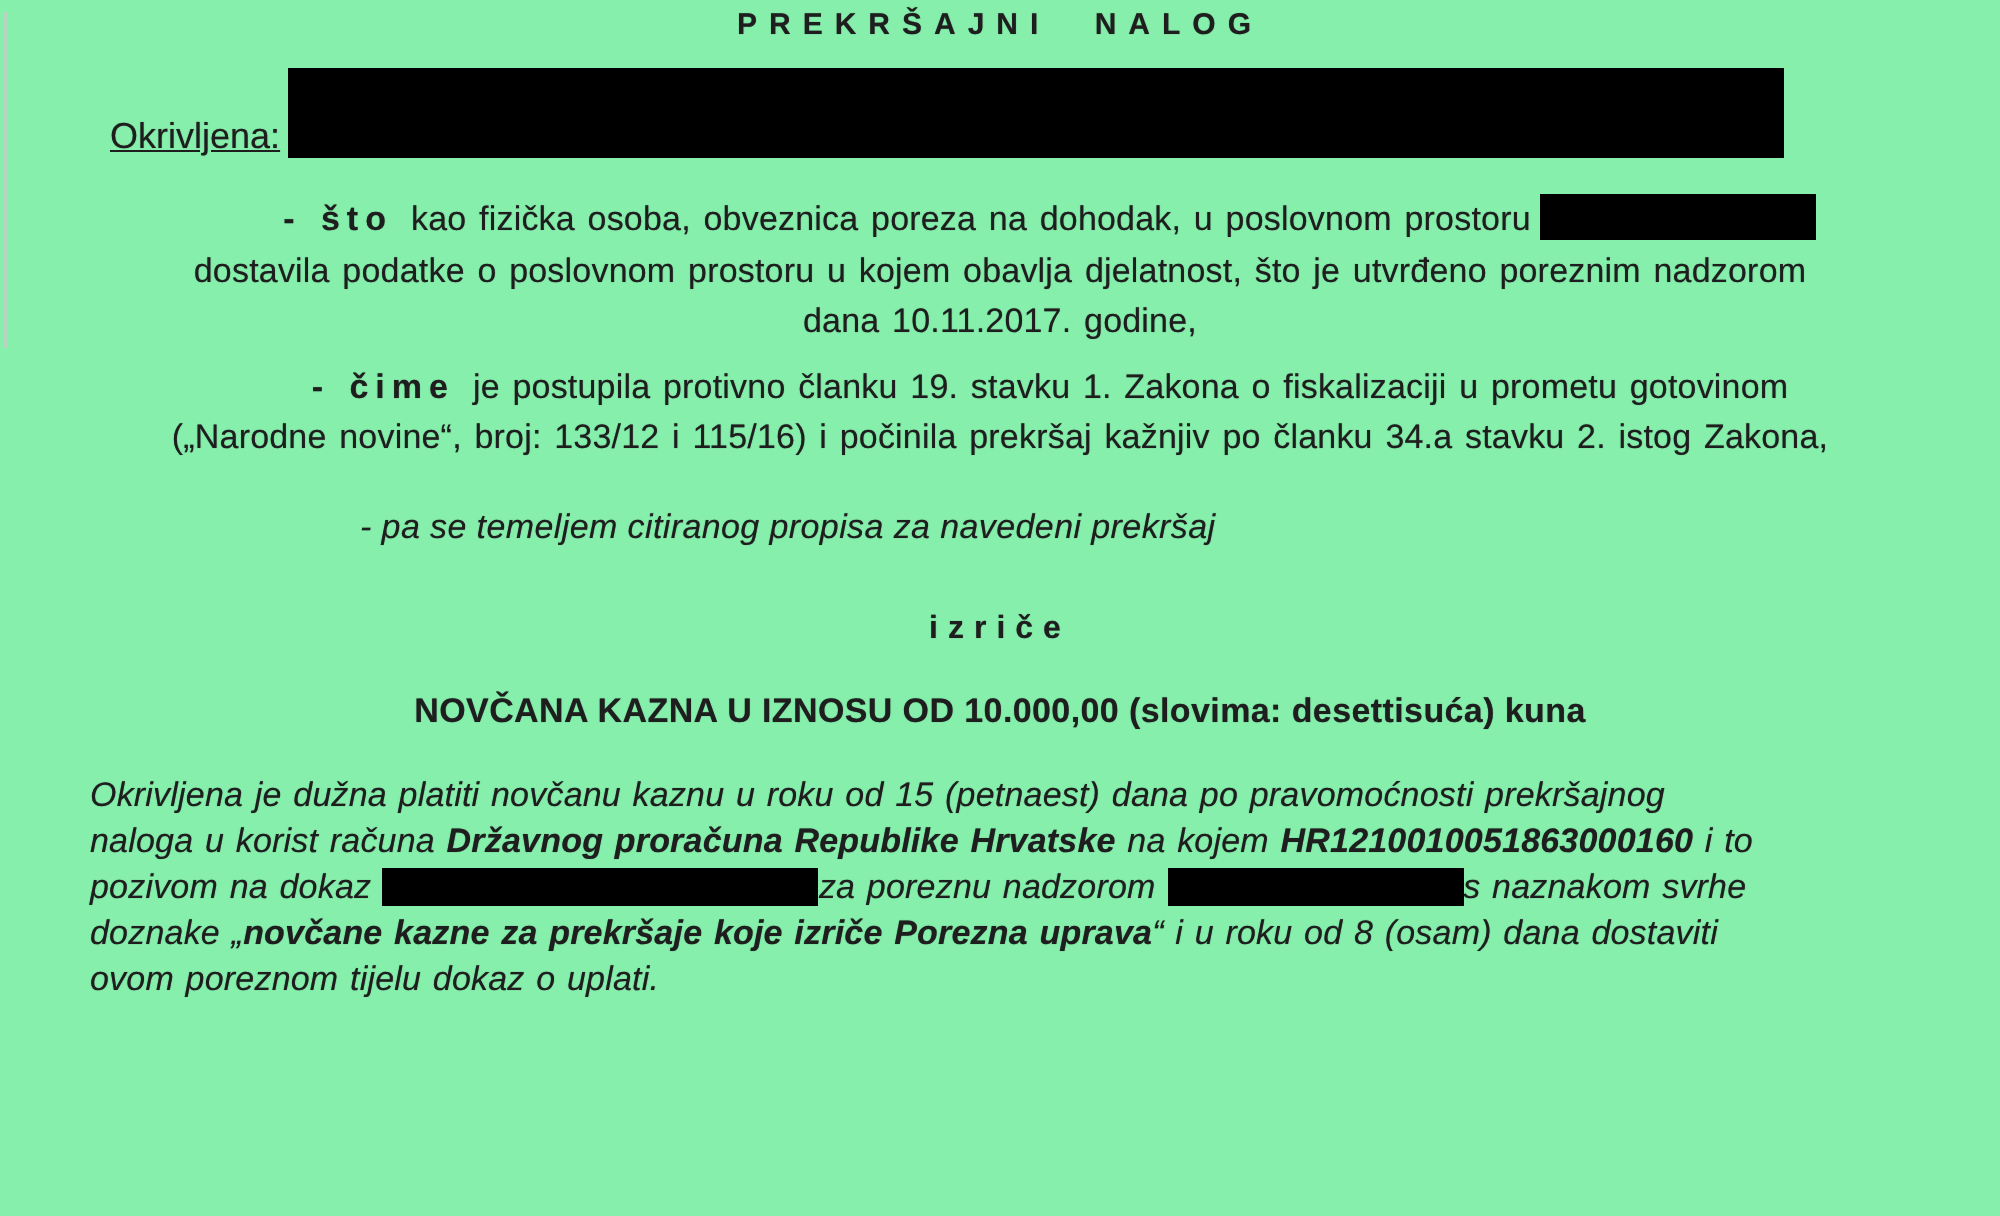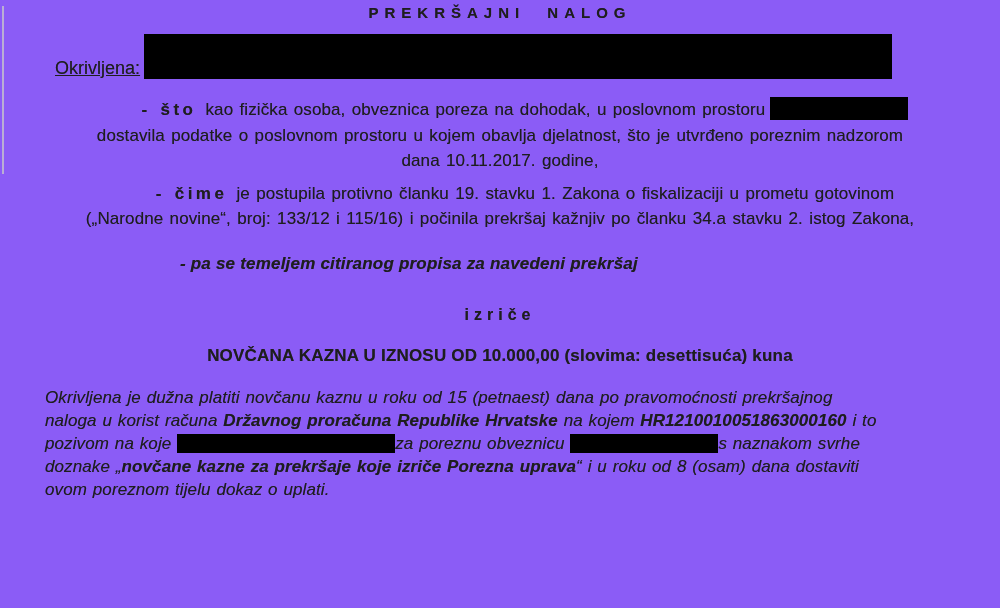--- a/index.html
+++ b/index.html
@@ -7,21 +7,21 @@
     padding: 0;
     background: #ffffff;
   }
   .page {
     position: relative;
     width: 1000px;
     height: 608px;
     box-sizing: border-box;
     padding: 4px 45px 0 45px;
     overflow: hidden;
-    background: #8b5cf6;
+    background: #86efac;
     font-family: "Liberation Sans", sans-serif;
     color: #1e1e1e;
     text-shadow: 0 0 0.5px rgba(30,30,30,0.55);
   }
   .scan-edge {
     position: absolute;
     left: 2px;
     top: 6px;
     width: 2px;
     height: 168px;
@@ -95,21 +95,21 @@
     width: 278px;
     height: 26px;
     vertical-align: -7px;
     margin-right: 8px;
     margin-left: -3px;
   }
   .basis-line {
     margin: 22px 0 0 135px;
     font-size: 17px;
     font-style: italic;
-    font-weight: bold;
+    font-weight: normal;
     letter-spacing: 0.2px;
     white-space: nowrap;
   }
   .pronounce-heading {
     margin-top: 32px;
   }
   .fine-line {
     margin: 22px 0 0 0;
     font-size: 17px;
     font-weight: bold;
@@ -175,21 +175,21 @@
   <h2 class="spaced-heading pronounce-heading">izriče</h2>
 
   <div class="fine-line">NOVČANA KAZNA U IZNOSU OD 10.000,00 (slovima: desettisuća) kuna</div>
 
   <div class="para para-payment">
     <div class="payline">Okrivljena je dužna platiti novčanu kaznu u roku od 15 (petnaest) dana po pravomoćnosti prekršajnog</div>
     <div class="payline">
       <span>naloga u korist računa </span><span class="bold">Državnog proračuna Republike Hrvatske</span><span> na kojem </span><span class="bold">HR1210010051863000160</span><span> i to</span>
     </div>
     <div class="payline">
-      <span>pozivom na koje </span><span class="redaction redaction-pay-1"></span><span>za poreznu obveznicu </span><span class="redaction redaction-pay-2"></span><span>s naznakom svrhe</span>
+      <span>pozivom na dokaz </span><span class="redaction redaction-pay-1"></span><span>za poreznu nadzorom </span><span class="redaction redaction-pay-2"></span><span>s naznakom svrhe</span>
     </div>
     <div class="payline">
       <span>doznake „</span><span class="bold">novčane kazne za prekršaje koje izriče Porezna uprava</span><span>“ i u roku od 8 (osam) dana dostaviti</span>
     </div>
     <div class="payline">ovom poreznom tijelu dokaz o uplati.</div>
   </div>
 
 </div>
 
 </body></html>

